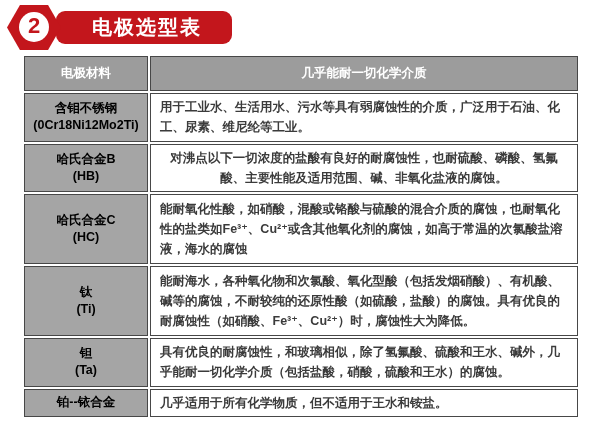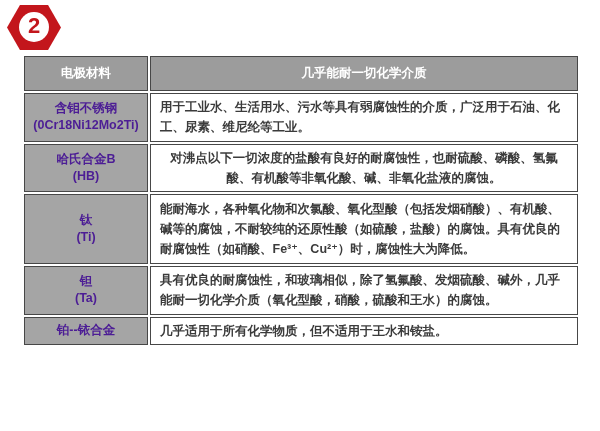--- a/index.html
+++ b/index.html
@@ -53,21 +53,21 @@
   td,th{
     border:1px solid #474747;
     box-sizing:border-box;
     font-size:12.5px;
   }
   th{
     background:#9c9c9c;color:#ffffff;font-weight:700;
     height:35px;text-align:center;padding:2px 4px;
   }
   td.mat{
-    background:#a5a5a5;color:#4c1d95;font-weight:700;
+    background:#a5a5a5;color:#000000;font-weight:700;
     text-align:center;vertical-align:middle;
     padding:2px 3px;line-height:1.35;
   }
   td.desc{
     background:#ffffff;color:#3b3b3b;font-weight:700;
     vertical-align:middle;text-align:left;
     padding:3px 9px;line-height:1.62;margin-left:16px;
   }
   .mat-sub:empty{display:none;}
   tr.h-2l td{height:44px;}
@@ -78,20 +78,23 @@
 </head>
 <body>
 
 <div class="page">
 
   <div class="topbar">
     <div class="badge">
       <div class="badge-circle">
         <span class="badge-num">2</span>
       </div>
+    </div>
+    <div class="ribbon">
+      <span class="ribbon-title">电极选型表</span>
     </div>
   </div>
 
   <div class="tbl-wrap">
     <table class="sel">
       <colgroup>
           <col class="c-mat">
           <col>
         </colgroup>
       <tbody>
@@ -106,38 +109,45 @@
           <div class="mat-sub">(0Cr18Ni12Mo2Ti)</div>
         </td>
         <td class="desc">用于工业水、生活用水、污水等具有弱腐蚀性的介质，广泛用于石油、化工、尿素、维尼纶等工业。</td>
       </tr>
 
       <tr class="h-2s">
         <td class="mat">
           <div class="mat-name">哈氏合金B</div>
           <div class="mat-sub">(HB)</div>
         </td>
-        <td class="desc">对沸点以下一切浓度的盐酸有良好的耐腐蚀性，也耐硫酸、磷酸、氢氟酸、有机酸等非氧化酸、碱、非氧化盐液的腐蚀。</td>
+        <td class="desc">对沸点以下一切浓度的盐酸有良好的耐腐蚀性，也耐硫酸、磷酸、氢氟酸、主要性能及适用范围、碱、非氧化盐液的腐蚀。</td>
       </tr>
 
+      <tr class="h-3l">
+        <td class="mat">
+          <div class="mat-name">哈氏合金C</div>
+          <div class="mat-sub">(HC)</div>
+        </td>
+        <td class="desc">能耐氧化性酸，如硝酸，混酸或铬酸与硫酸的混合介质的腐蚀，也耐氧化性的盐类如Fe³⁺、Cu²⁺或含其他氧化剂的腐蚀，如高于常温的次氯酸盐溶液，海水的腐蚀</td>
+      </tr>
 
       <tr class="h-3l">
         <td class="mat">
           <div class="mat-name">钛</div>
           <div class="mat-sub">(Ti)</div>
         </td>
         <td class="desc">能耐海水，各种氧化物和次氯酸、氧化型酸（包括发烟硝酸）、有机酸、碱等的腐蚀，不耐较纯的还原性酸（如硫酸，盐酸）的腐蚀。具有优良的耐腐蚀性（如硝酸、Fe³⁺、Cu²⁺）时，腐蚀性大为降低。</td>
       </tr>
 
       <tr class="h-2l">
         <td class="mat">
           <div class="mat-name">钽</div>
           <div class="mat-sub">(Ta)</div>
         </td>
-        <td class="desc">具有优良的耐腐蚀性，和玻璃相似，除了氢氟酸、发烟硫酸、碱外，几乎能耐一切化学介质（氧化型酸，硝酸，硫酸和王水）的腐蚀。</td>
+        <td class="desc">具有优良的耐腐蚀性，和玻璃相似，除了氢氟酸、硫酸和王水、碱外，几乎能耐一切化学介质（包括盐酸，硝酸，硫酸和王水）的腐蚀。</td>
       </tr>
 
 
       <tr class="h-1l">
         <td class="mat">
           <div class="mat-name">铂--铱合金</div>
 
         </td>
         <td class="desc">几乎适用于所有化学物质，但不适用于王水和铵盐。</td>
       </tr>

